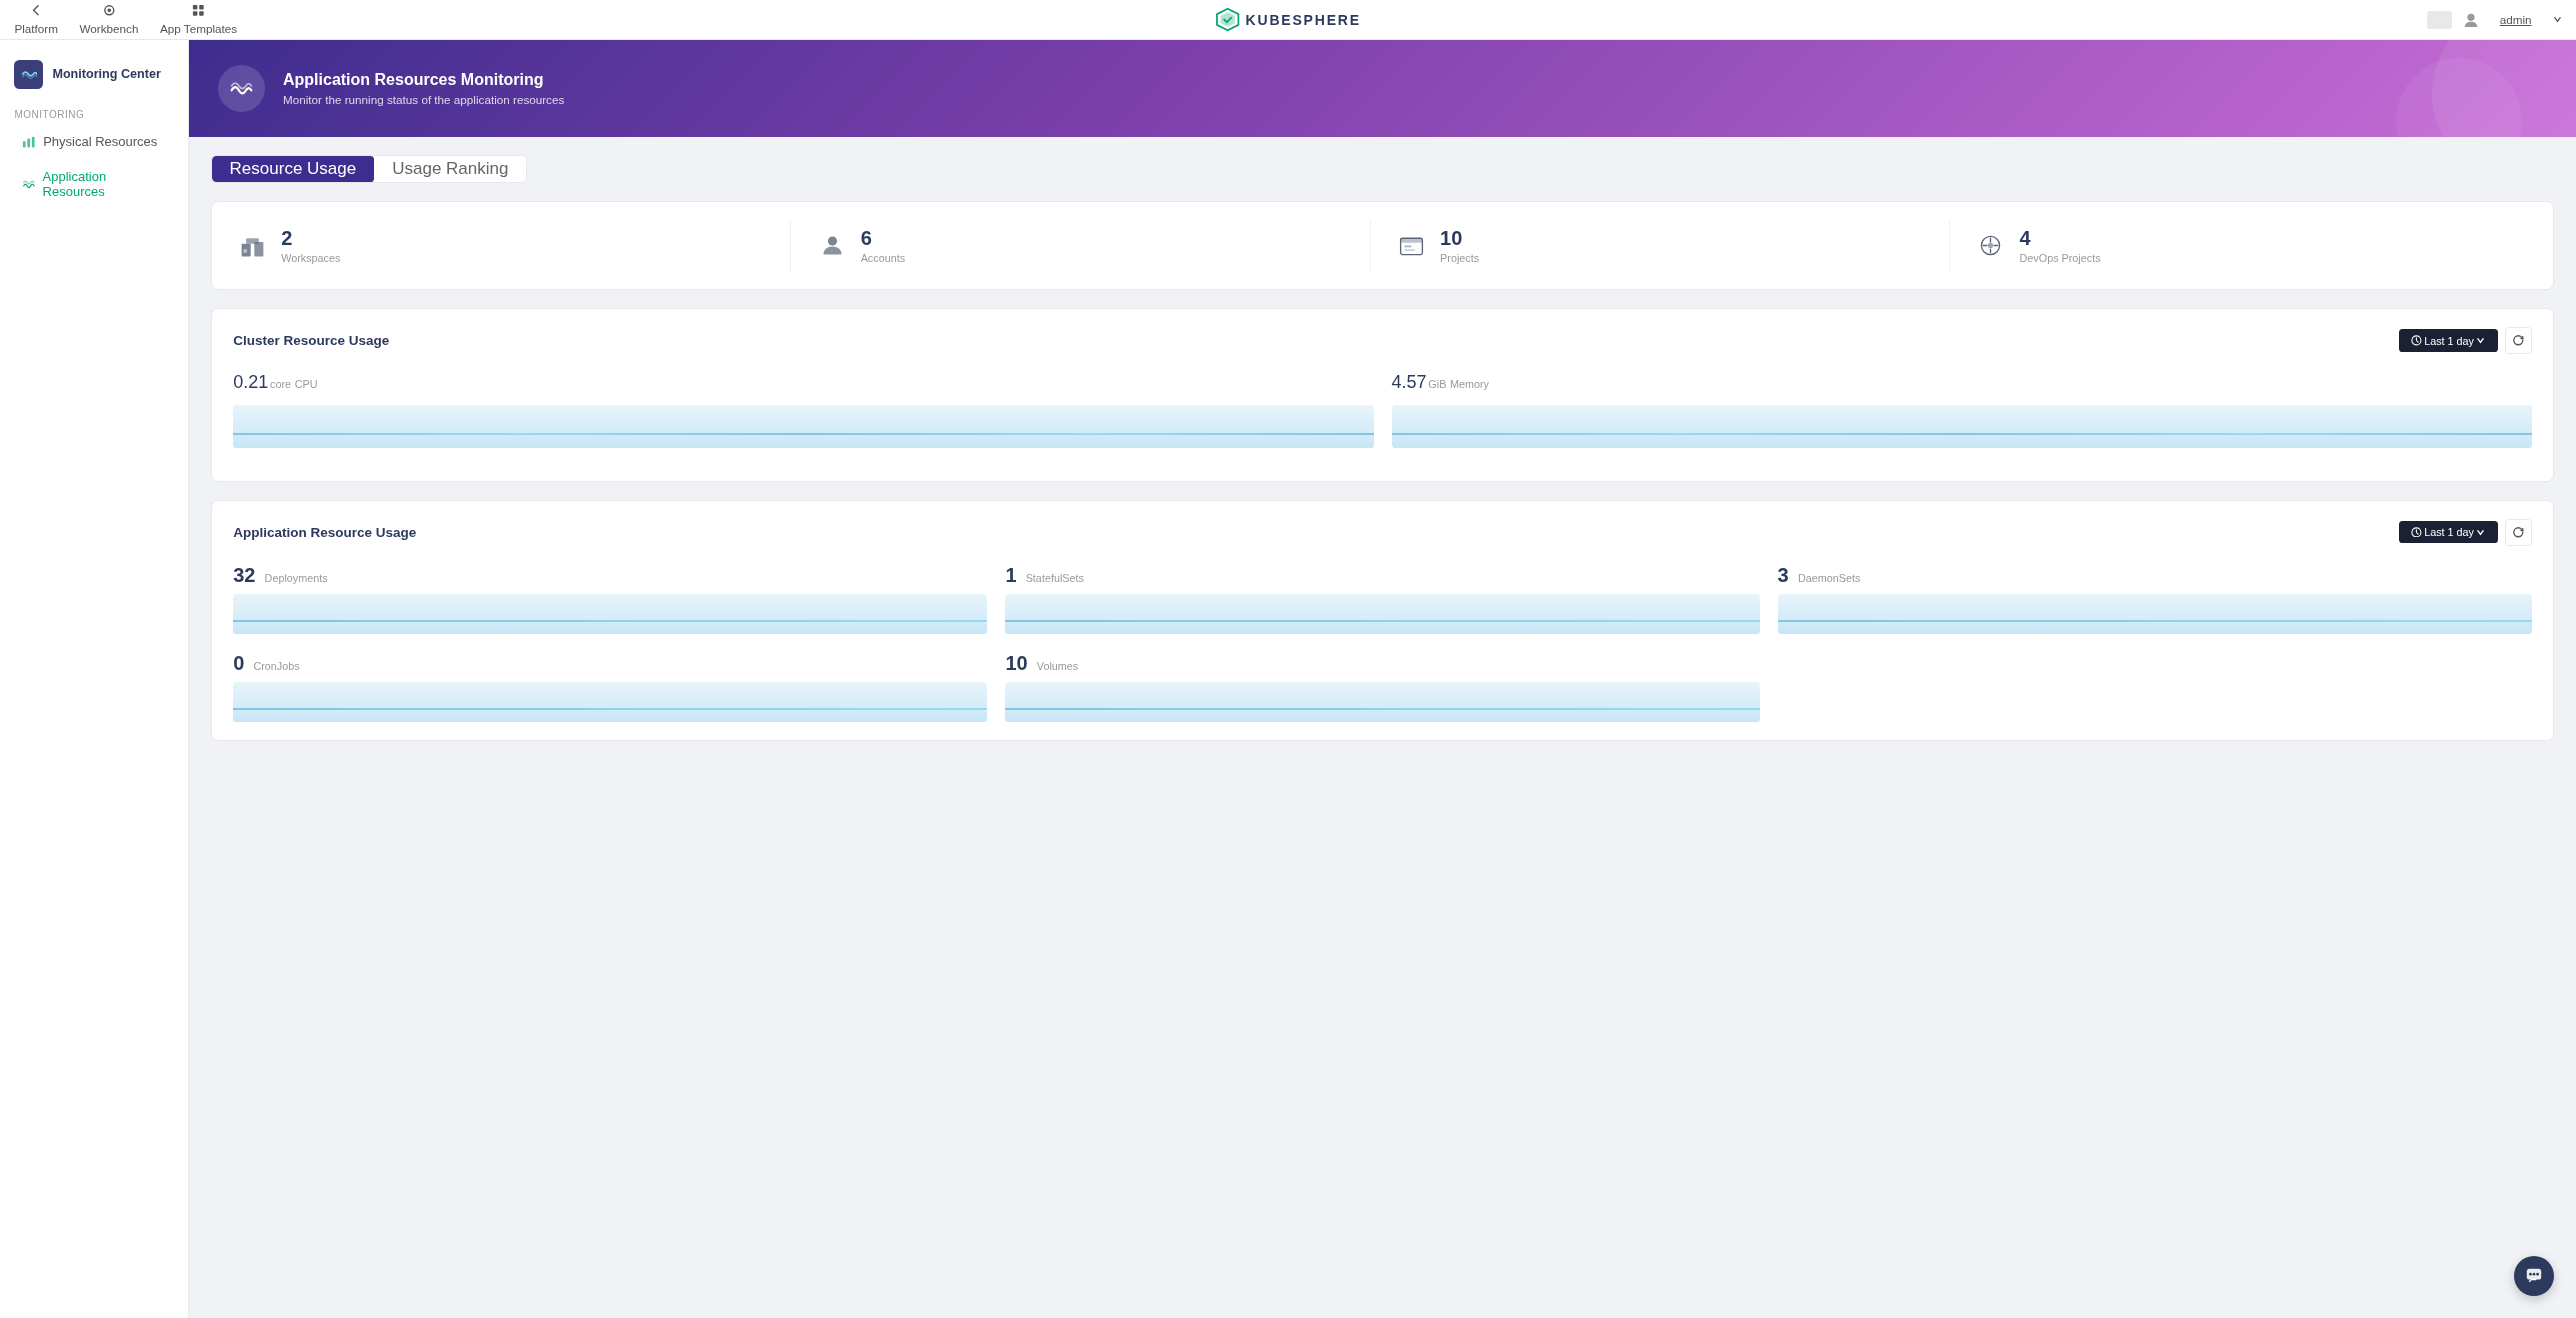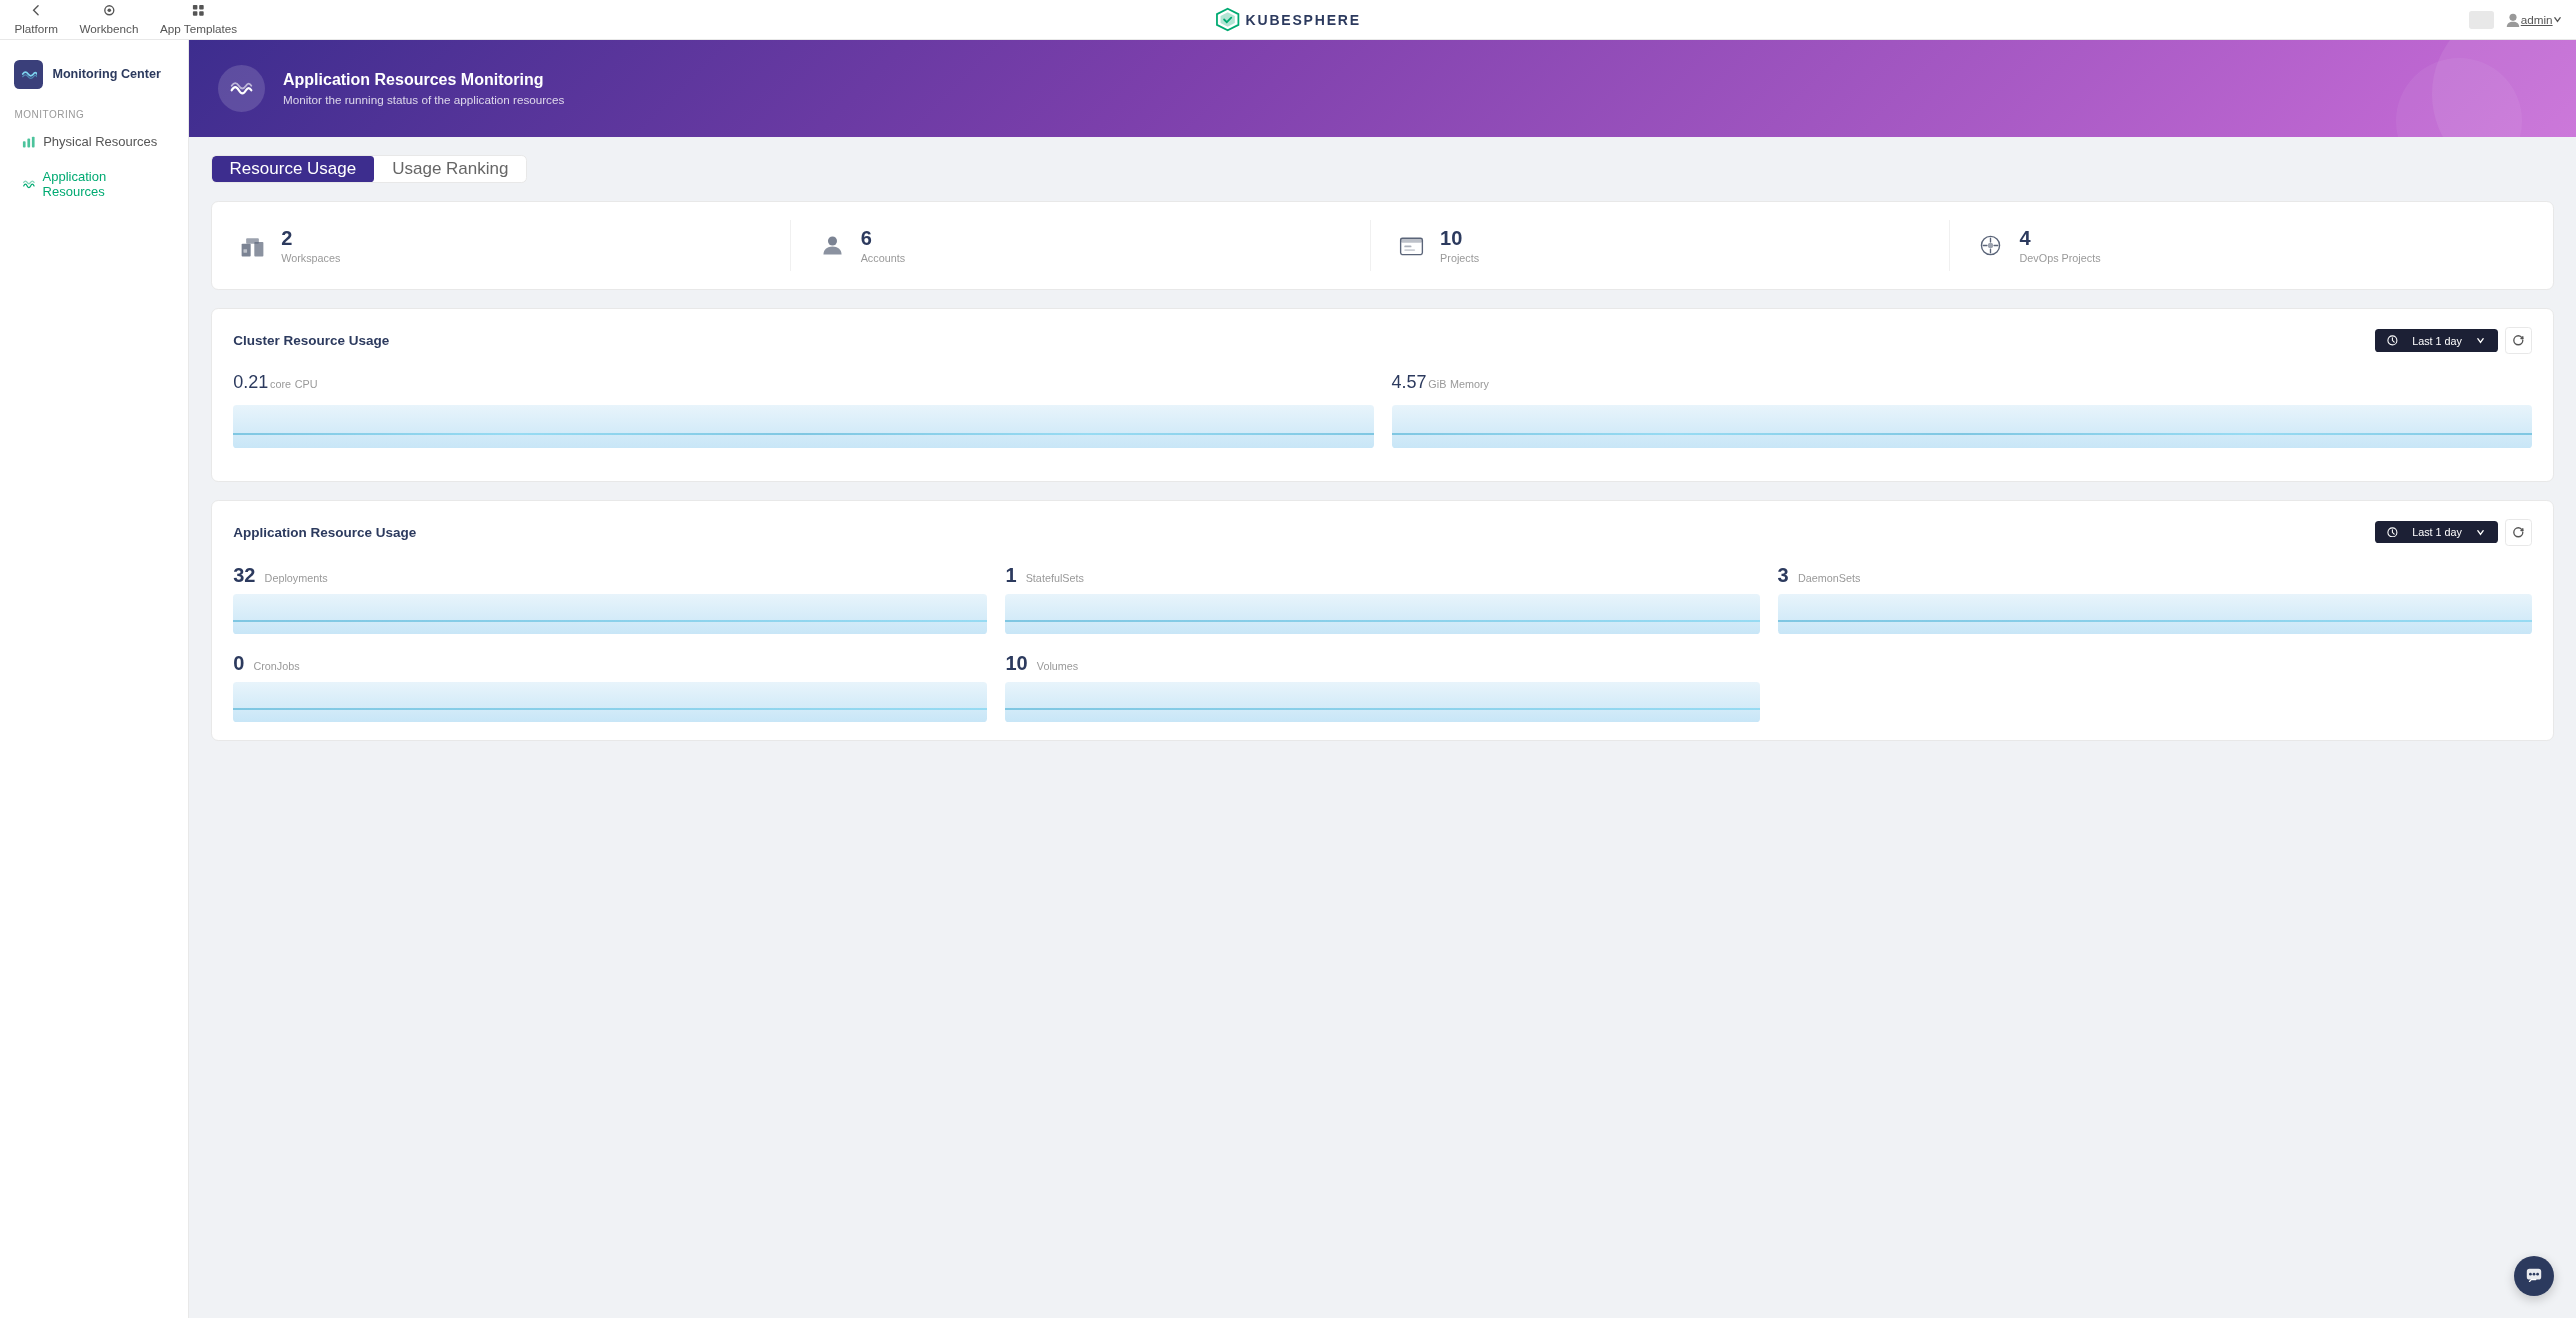--- a/index.html
+++ b/index.html
@@ -7,21 +7,21 @@
 
     
     .topnav {
       display: flex; align-items: center; height: 40px; background: #fff;
       border-bottom: 0.9px solid #e8e8e8; padding: 0 14.4px; position: relative;
     }
     .topnav-items { display: flex; align-items: center; gap: 21.6px; }
     .topnav-item { display: flex; align-items: center; gap: 5.4px; font-size: 11.7px; color: #555; cursor: pointer; flex-direction: column; }
     .topnav-center { position: absolute; left: 50%; transform: translateX(-50%); display: flex; align-items: center; gap: 5.4px; }
     .topnav-right { margin-left: auto; display: flex; align-items: center; gap: 10.8px; }
-    .topnav-admin { display: flex; align-items: center; gap: 0; font-size: 11.7px; color: #555; cursor: pointer; text-decoration: underline; }
+    .topnav-admin { display: flex; align-items: center; gap: 21px; font-size: 11.7px; color: #555; cursor: pointer; text-decoration: underline; }
 
     
     .layout { display: flex; height: calc(100vh - 40px); }
 
     
     .sidebar { width: 189px; background: #fff; border-right: 0.9px solid #e8e8e8; flex-shrink: 0; padding-top: 7.2px; }
     .sidebar-header { display: flex; align-items: center; gap: 9px; padding: 12.6px 14.4px; }
     .sidebar-header-icon { width: 29px; height: 29px; background: #3a3f7a; border-radius: 5.4px; display: flex; align-items: center; justify-content: center; }
     .sidebar-title { font-size: 12.6px; font-weight: 600; color: #2c3a5e; }
     .sidebar-section { padding: 7.2px 14.4px 3.6px; font-size: 10px; color: #999; text-transform: uppercase; letter-spacing: 0.5px; }
@@ -53,21 +53,21 @@
     .stat-item { display: flex; align-items: center; gap: 12.6px; flex: 1; padding: 7.2px 0; }
     .stat-item + .stat-item { border-left: 0.9px solid #f0f0f0; padding-left: 25px; }
     .stat-icon { width: 32px; height: 32px; display: flex; align-items: center; justify-content: center; color: #5a6478; }
     .stat-value { font-size: 20px; font-weight: 600; color: #2c3a5e; }
     .stat-label { font-size: 10.8px; color: #999; margin-top: 1.8px; }
 
     
     .section-card { background: #fff; border-radius: 7.2px; padding: 18px 21.6px; margin-bottom: 18px; border: 0.9px solid #e8e8e8; }
     .section-header { display: flex; align-items: center; justify-content: space-between; margin-bottom: 18px; }
     .section-title { font-size: 13.5px; font-weight: 600; color: #2c3a5e; }
-    .dropdown-btn { display: flex; align-items: center; gap: 14px; padding: 5.4px 12.6px; background: #1c2035; color: #fff; border-radius: 3.6px; font-size: 10.8px; cursor: pointer; border: none; }
+    .dropdown-btn { display: flex; align-items: center; gap: 2px; padding: 5.4px 12.6px; background: #1c2035; color: #fff; border-radius: 3.6px; font-size: 10.8px; cursor: pointer; border: none; }
     .refresh-btn { width: 27px; height: 27px; border-radius: 3.6px; border: 0.9px solid #e8e8e8; background: #fff; cursor: pointer; display: flex; align-items: center; justify-content: center; margin-left: 7.2px; }
 
     
     .metric-row { display: flex; gap: 18px; margin-bottom: 14.4px; }
     .metric-half { flex: 1; }
     .metric-value { font-size: 18px; font-weight: 300; color: #2c3a5e; margin-bottom: 12px; }
     .metric-value .unit { font-size: 10.8px; color: #999; font-weight: 400; margin-left: 1.8px; }
     .metric-value .type { font-size: 10.8px; color: #999; font-weight: 400; margin-left: 3.6px; }
 
     .chart-bar { height: 43px; background: linear-gradient(to bottom, #e8f4fb, #c8e6f7); border-radius: 3.6px; position: relative; overflow: hidden; }

